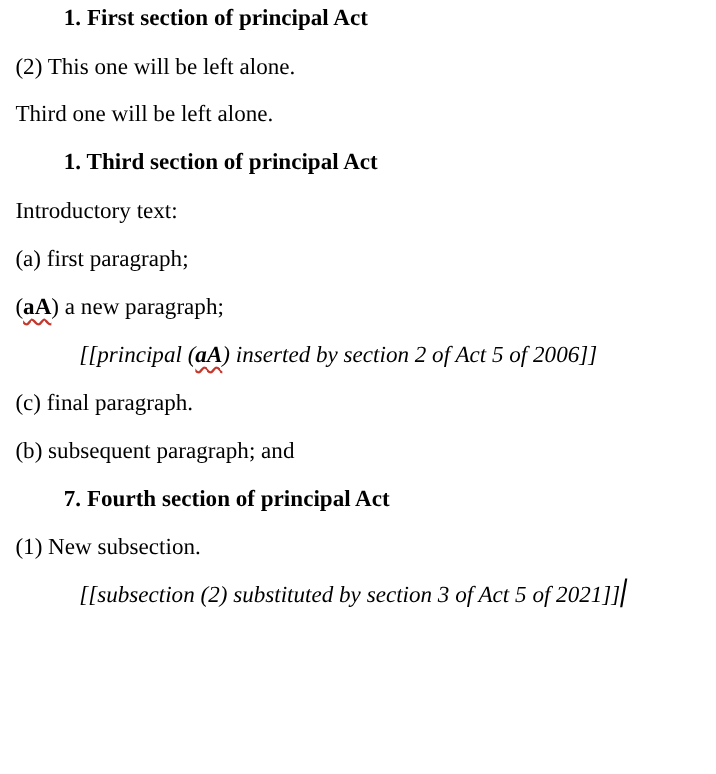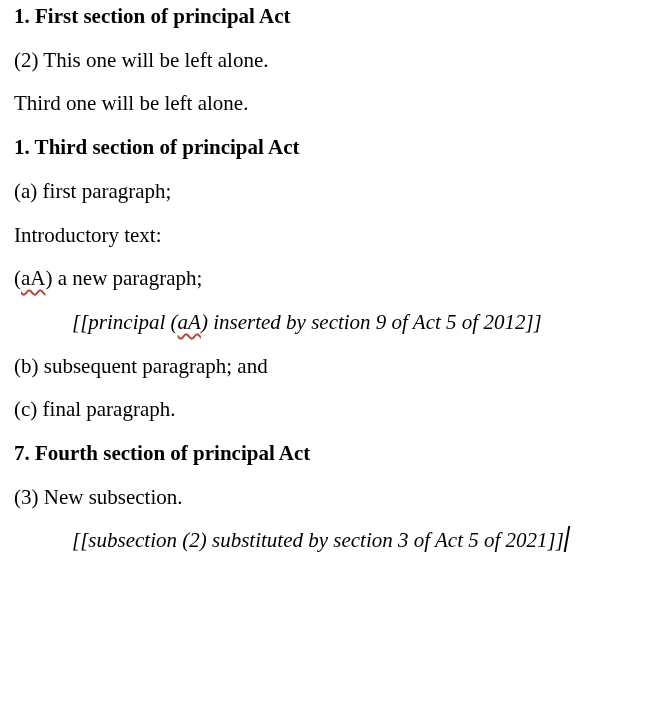--- a/index.html
+++ b/index.html
@@ -21,50 +21,51 @@
     color: var(--text-color, #000000);
     padding-left: 14px;
     padding-right: 6px;
   }
   .para {
     margin: 0;
     line-height: 43.7px;
     white-space: pre;
   }
   .para.indent { padding-left: 58px; }
-  .run.bold { font-weight: 700; }
+  .run.bold { font-weight: 700; margin-left: 44px; }
   .run.italic { font-style: italic; }
   .run.misspelled {
     text-decoration-line: underline;
     text-decoration-style: wavy;
     text-decoration-color: var(--spell-color, #c4392e);
     text-decoration-thickness: 1.5px;
     text-underline-offset: 4px;
     text-decoration-skip-ink: none;
+    font-weight: bold;
   }
   .caret {
     display: inline-block;
     width: 1.5px;
     height: 26px;
     background: var(--text-color, #000000);
     vertical-align: -5px;
     margin-left: 2px;
     transform: skewX(-10deg);
   }
 </style>
 </head>
 <body>
 
 <div class="doc">
     <p class="para heading"><span class="run bold">1. First section of principal Act</span></p>
     <p class="para"><span class="run">(2) This one will be left alone.</span></p>
     <p class="para"><span class="run">Third one will be left alone.</span></p>
     <p class="para heading"><span class="run bold">1. Third section of principal Act</span></p>
+    <p class="para"><span class="run">Introductory text:</span></p>
     <p class="para"><span class="run">(a) first paragraph;</span></p>
-    <p class="para"><span class="run">Introductory text:</span></p>
     <p class="para"><span class="run">(</span><span class="run misspelled">aA</span><span class="run">) a new paragraph;</span></p>
-    <p class="para indent"><span class="run italic">[[principal (</span><span class="run italic misspelled">aA</span><span class="run italic">) inserted by section 9 of Act 5 of 2012]]</span></p>
+    <p class="para indent"><span class="run italic">[[principal (</span><span class="run italic misspelled">aA</span><span class="run italic">) inserted by section 2 of Act 5 of 2006]]</span></p>
+    <p class="para"><span class="run">(c) final paragraph.</span></p>
     <p class="para"><span class="run">(b) subsequent paragraph; and</span></p>
-    <p class="para"><span class="run">(c) final paragraph.</span></p>
     <p class="para heading"><span class="run bold">7. Fourth section of principal Act</span></p>
-    <p class="para"><span class="run">(3) New subsection.</span></p>
+    <p class="para"><span class="run">(1) New subsection.</span></p>
     <p class="para indent"><span class="run italic">[[subsection (2) substituted by section 3 of Act 5 of 2021]]</span><span class="caret"></span></p>
   </div>
 
 </body></html>

